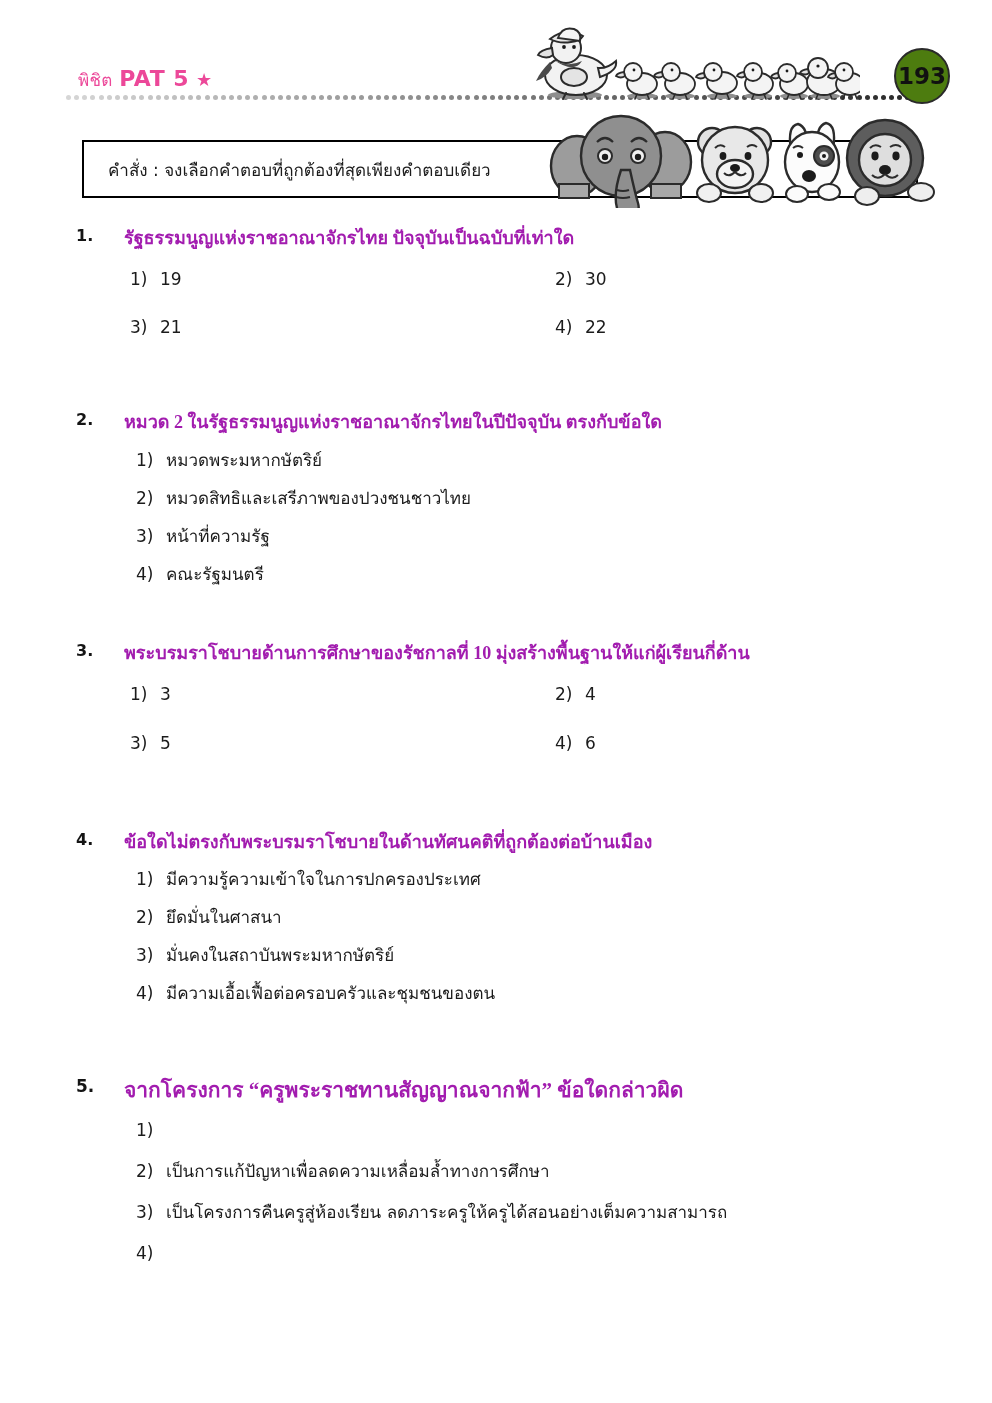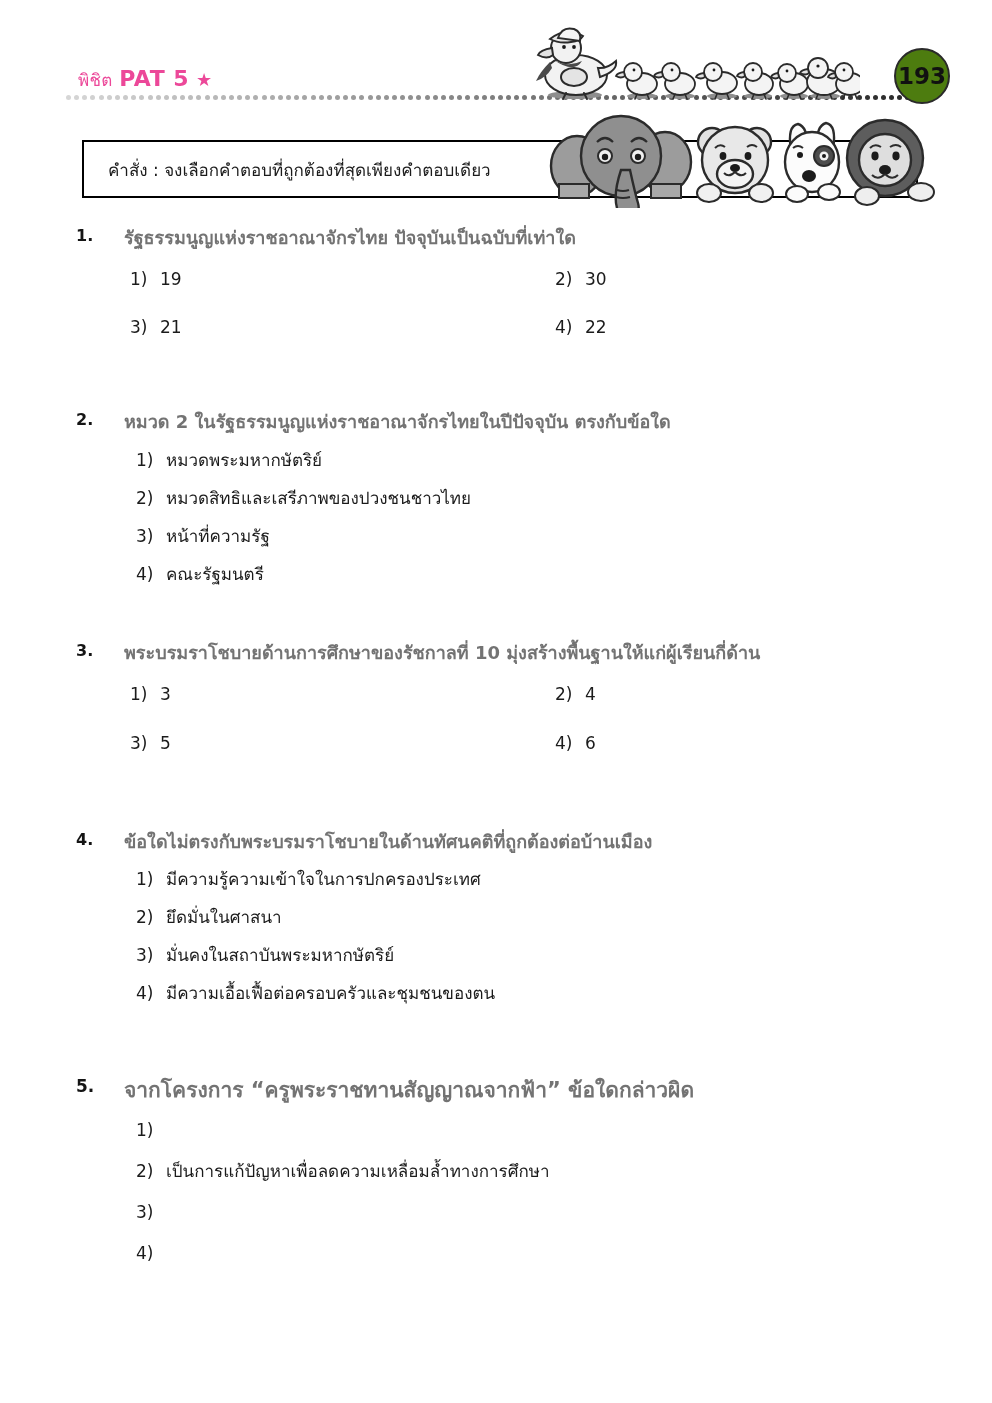--- a/index.html
+++ b/index.html
@@ -160,23 +160,24 @@
     top: 0;
     width: 32px;
     font-size: 16px;
     font-weight: bold;
     color: #141414;
   }
   .q-text {
     padding-left: 48px;
     font-size: 18px;
     font-weight: bold;
-    color: #737373;
+    color: #a21caf;
     line-height: 1.35;
     white-space: nowrap;
+    font-family: Liberation Serif, serif;
   }
 
   
   .question-block.emphasis .q-text { font-size: 21px; text-align: center; }
   .question-block.emphasis .q-num  { font-size: 17px; }
 
   
   .choices-stack { padding-left: 136px; padding-top: 14px; }
   .choice-row {
     display: flex;
@@ -624,20 +625,21 @@
         <div class="choices-stack">
           <div class="choice-row">
             <span class="choice-key">1)</span>
           </div>
           <div class="choice-row">
             <span class="choice-key">2)</span>
             <span class="choice-label">เป็นการแก้ปัญหาเพื่อลดความเหลื่อมล้ำทางการศึกษา</span>
           </div>
           <div class="choice-row">
             <span class="choice-key">3)</span>
+            <span class="choice-label">เป็นโครงการคืนครูสู่ห้องเรียน ลดภาระครูให้ครูได้สอนอย่างเต็มความสามารถ</span>
           </div>
           <div class="choice-row">
             <span class="choice-key">4)</span>
           </div>
         </div>
       </div>
     </div>
 
 </div>
 

